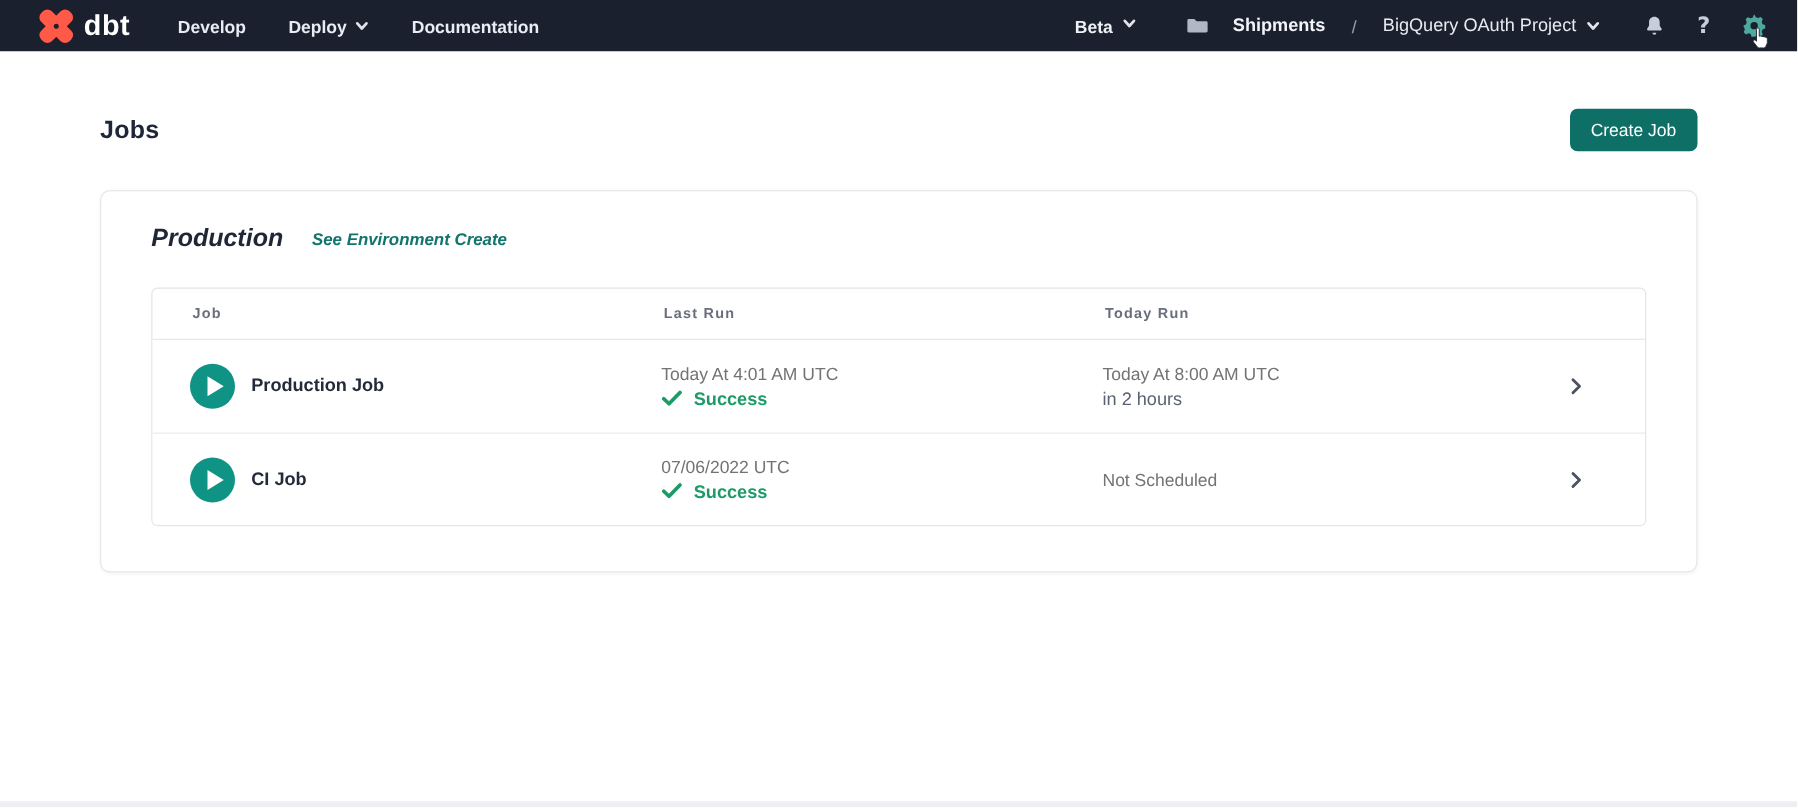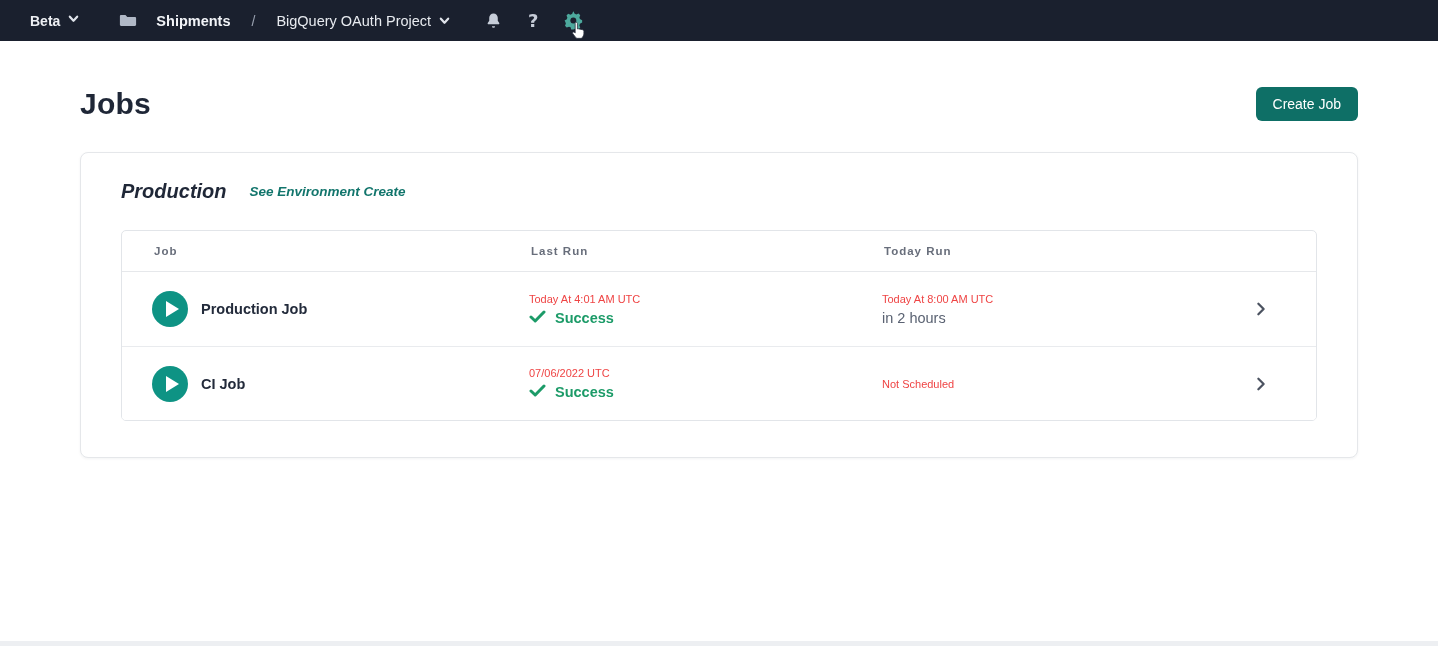--- a/index.html
+++ b/index.html
@@ -34,21 +34,21 @@
   .crumb-project { font-size:14.5px; font-weight:400; color:#e8ebf0; display:flex; align-items:center; gap:8px; cursor:pointer; }
   .nav-icons { display:flex; align-items:center; gap:18px; }
   .icon-btn { width:22px; height:22px; display:flex; align-items:center; justify-content:center; cursor:pointer; }
   .q-mark { font-size:18px; font-weight:700; color:#c7cdd9; font-family:"DejaVu Sans",sans-serif; }
   .gear-wrap { position:relative; }
   .cursor-hand { position:absolute; left:8px; top:11px; width:17px; height:19px; }
 
   
   .page { position:absolute; top:41px; left:0; right:0; bottom:0; padding:0 80px; }
   .page-head { display:flex; align-items:center; justify-content:space-between; margin-top:46px; }
-  .page-title { font-size:30px; font-weight:700; color:#1f2737; letter-spacing:.2px; }
+  .page-title { font-size:20px; font-weight:700; color:#1f2737; letter-spacing:.2px; }
   .create-btn {
     background:#0e6f66; color:#ffffff; border:none; border-radius:6px;
     height:34px; padding:0 17px; font-size:14px; font-weight:500; cursor:pointer;
     font-family:"Liberation Sans","DejaVu Sans",sans-serif;
   }
 
   .card {
     margin-top:31px; background:#ffffff; border:1px solid #e5e7ea; border-radius:8px;
     box-shadow:0 1px 3px rgba(25,35,50,.05); padding:27px 40px 36px;
   }
@@ -68,39 +68,63 @@
   }
   .t-row + .t-row { border-top:1px solid #e9ebee; }
   .job-cell { display:flex; align-items:center; gap:13px; }
   .play-btn {
     width:36px; height:36px; border-radius:50%; background:#0e9384; border:none;
     display:flex; align-items:center; justify-content:center; cursor:pointer; flex:0 0 auto;
   }
   .play-tri { width:0; height:0; border-style:solid; border-width:8px 0 8px 13px; border-color:transparent transparent transparent #ffffff; margin-left:4px; }
   .job-name { font-size:14.5px; font-weight:700; color:#232b3b; }
   .cell-lines { display:flex; flex-direction:column; gap:5px; justify-content:center; }
-  .line-main { font-size:11px; color:#ef4444; }
+  .line-main { font-size:14px; color:#737373; }
   .line-status { display:flex; gap:9px;font-weight:bold; }
   .check-icon { width:17px; height:13px; }
   .check-icon polyline { fill:none; stroke:#1c9b68; stroke-width:3; stroke-linecap:round; stroke-linejoin:round; }
   .status-text { font-size:14.5px; color:#1c9b68; }
   .line-note { font-size:14.5px; color:#5a6272; }
   .line-note:empty { display:none; }
   .row-chev { display:flex; align-items:center; justify-content:center; cursor:pointer; }
   .row-chev svg { width:14px; height:14px; }
   .row-chev polyline { fill:none; stroke:#4b5260; stroke-width:2.6; stroke-linecap:round; stroke-linejoin:round; }
 
   .bottom-strip { position:absolute; left:0; right:0; bottom:0; height:5px; background:#edeff2; }
 </style>
 </head>
 <body>
 
 <div class="screen">
 
   <header class="navbar">
+    <div class="nav-left">
+      <div class="brand">
+        <span class="brand-mark">
+          <span class="brand-bar a"></span>
+            <span class="brand-bar b"></span>
+            <span class="brand-dot"></span>
+        </span>
+        <span class="brand-text">dbt</span>
+      </div>
+      <nav class="nav-links">
+        <span class="nav-link">
+          <span>Develop</span>
+        </span>
+        <span class="nav-link">
+          <span>Deploy</span>
+          <svg class="chev-down" viewBox="0 0 12 12">
+              <polyline points="2,4 6,8.5 10,4"></polyline>
+            </svg>
+        </span>
+        <span class="nav-link">
+          <span>Documentation</span>
+        </span>
+      </nav>
+    </div>
 
     <div class="nav-right">
       <span class="beta">
         <span>Beta</span>
         <svg class="chev-down" viewBox="0 0 12 12">
             <polyline points="2,4 6,8.5 10,4"></polyline>
           </svg>
       </span>
       <div class="crumb">
         <svg class="folder-icon" viewBox="0 0 20 16">

